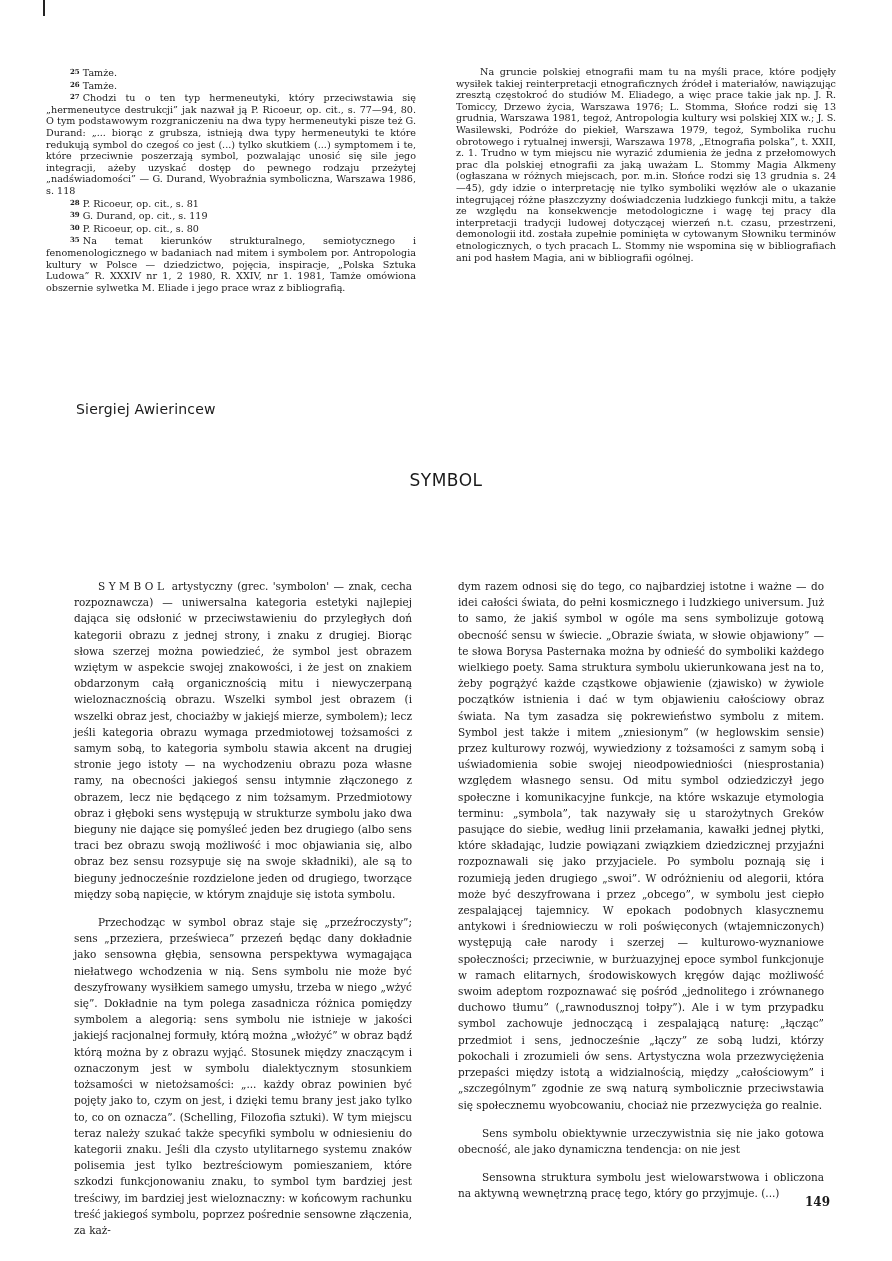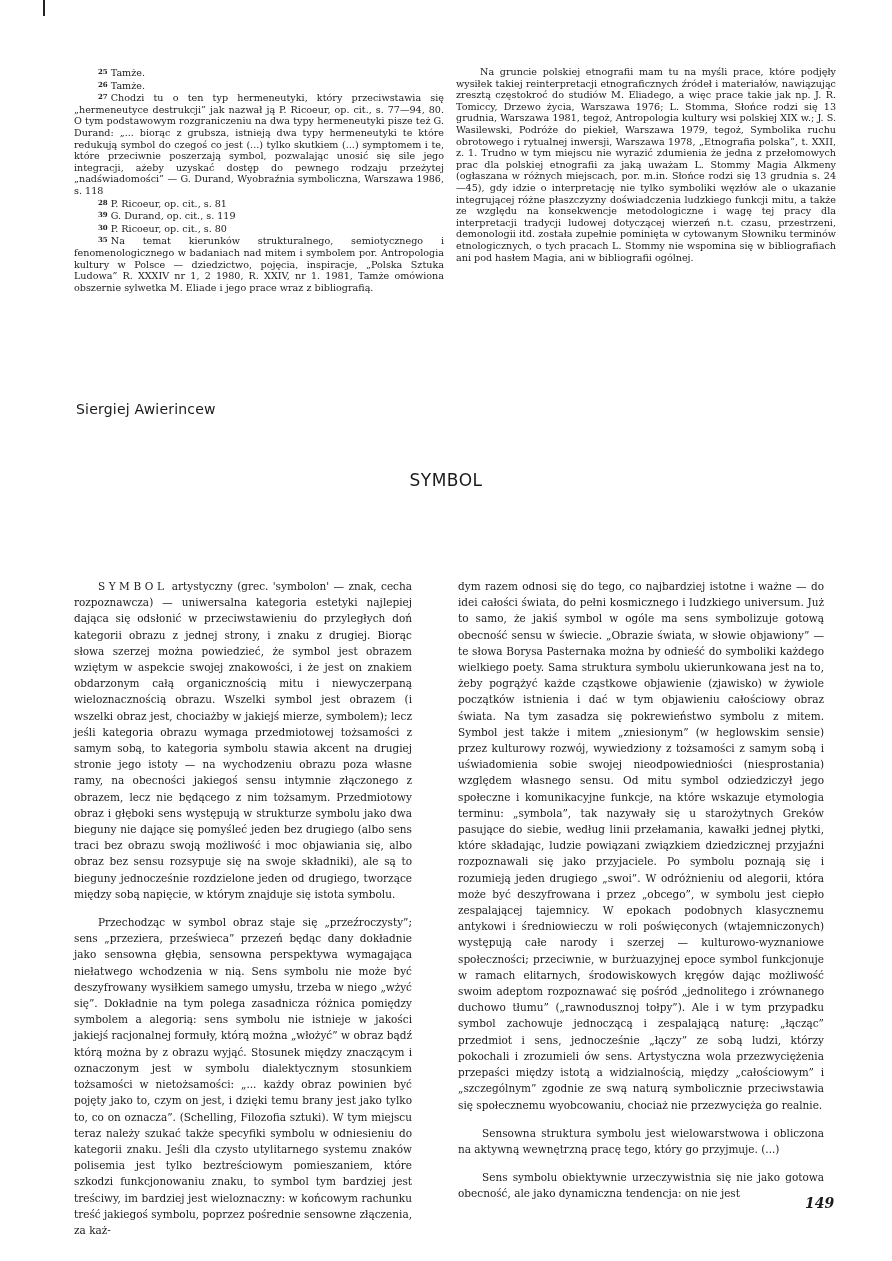--- a/index.html
+++ b/index.html
@@ -1,34 +1,34 @@
 <!DOCTYPE html>
 <html><head>
 <meta charset="utf-8">
 <style>
   html, body { margin: 0; padding: 0; background: #ffffff; }
   body { width: 892px; height: 1261px; position: relative; overflow: hidden; color: #1a1a1a;
          font-family: "DejaVu Serif", "Liberation Serif", serif; }
   .margin-mark { position: absolute; left: 43px; top: 0; width: 2px; height: 16px; background: #222; }
   .notes { position: absolute; top: 66px; font-size: 9.6px; line-height: 11.6px; text-align: justify; }
-  .notes.left { left: 74px; width: 370px; }
+  .notes.left { left: 46px; width: 370px; }
   .notes.right { left: 456px; width: 380px; }
   .notes p { margin: 0; text-indent: 24px; }
   .notes sup { font-size: 7px; font-weight: bold; vertical-align: 2px; margin-right: 3px; }
   .author { position: absolute; left: 76px; top: 401px; font-family: "DejaVu Sans", "Liberation Sans", sans-serif;
             font-size: 14px; letter-spacing: 0.2px; }
   .title { position: absolute; left: 0; width: 892px; top: 470px; text-align: center;
            font-family: "DejaVu Sans", "Liberation Sans", sans-serif; font-size: 17px; letter-spacing: 0.5px; }
   .col { position: absolute; top: 566px; font-size: 10.5px; line-height: 16.2px; text-align: justify; }
   .col.left { left: 62px; width: 362px; }
   .col.right { left: 446px; width: 390px; }
   .col p { margin: 12px; text-indent: 24px; }
   .col p.noindent { text-indent: 0; }
   .spaced { letter-spacing: 3.5px; }
-  .page-number { position: absolute; left: 805px; top: 1195px; font-size: 14px; font-weight: bold; font-style: italic; }
+  .page-number { position: absolute; left: 805px; top: 1195px; font-size: 12px; font-weight: bold; }
 </style>
 </head>
 <body>
 
 <div class="margin-mark"></div>
 
 <div class="notes left">
   <p><sup>25</sup><span>Tamże.</span></p>
   <p><sup>26</sup><span>Tamże.</span></p>
   <p><sup>27</sup><span>Chodzi tu o ten typ hermeneutyki, który przeciwstawia się „hermeneutyce destrukcji” jak nazwał ją P. Ricoeur, op. cit., s. 77—94, 80. O tym podstawowym rozgraniczeniu na dwa typy hermeneutyki pisze też G. Durand: „... biorąc z grubsza, istnieją dwa typy hermeneutyki te które redukują symbol do czegoś co jest (...) tylko skutkiem (...) symptomem i te, które przeciwnie poszerzają symbol, pozwalając unosić się sile jego integracji, ażeby uzyskać dostęp do pewnego rodzaju przeżytej „nadświadomości” — G. Durand, Wyobraźnia symboliczna, Warszawa 1986, s. 118</span></p>
@@ -45,17 +45,17 @@
 <div class="author">Siergiej Awierincew</div>
 <div class="title">SYMBOL</div>
 
 <div class="col left">
   <p><span class="spaced">SYMBOL</span> <span>artystyczny (grec. 'symbolon' — znak, cecha rozpoznawcza) — uniwersalna kategoria estetyki najlepiej dająca się odsłonić w przeciwstawieniu do przyległych doń kategorii obrazu z jednej strony, i znaku z drugiej. Biorąc słowa szerzej można powiedzieć, że symbol jest obrazem wziętym w aspekcie swojej znakowości, i że jest on znakiem obdarzonym całą organicznością mitu i niewyczerpaną wieloznacznością obrazu. Wszelki symbol jest obrazem (i wszelki obraz jest, chociażby w jakiejś mierze, symbolem); lecz jeśli kategoria obrazu wymaga przedmiotowej tożsamości z samym sobą, to kategoria symbolu stawia akcent na drugiej stronie jego istoty — na wychodzeniu obrazu poza własne ramy, na obecności jakiegoś sensu intymnie złączonego z obrazem, lecz nie będącego z nim tożsamym. Przedmiotowy obraz i głęboki sens występują w strukturze symbolu jako dwa bieguny nie dające się pomyśleć jeden bez drugiego (albo sens traci bez obrazu swoją możliwość i moc objawiania się, albo obraz bez sensu rozsypuje się na swoje składniki), ale są to bieguny jednocześnie rozdzielone jeden od drugiego, tworzące między sobą napięcie, w którym znajduje się istota symbolu.</span></p>
   <p>Przechodząc w symbol obraz staje się „przeźroczysty”; sens „przeziera, prześwieca” przezeń będąc dany dokładnie jako sensowna głębia, sensowna perspektywa wymagająca niełatwego wchodzenia w nią. Sens symbolu nie może być deszyfrowany wysiłkiem samego umysłu, trzeba w niego „wżyć się”. Dokładnie na tym polega zasadnicza różnica pomiędzy symbolem a alegorią: sens symbolu nie istnieje w jakości jakiejś racjonalnej formuły, którą można „włożyć” w obraz bądź którą można by z obrazu wyjąć. Stosunek między znaczącym i oznaczonym jest w symbolu dialektycznym stosunkiem tożsamości w nietożsamości: „... każdy obraz powinien być pojęty jako to, czym on jest, i dzięki temu brany jest jako tylko to, co on oznacza”. (Schelling, Filozofia sztuki). W tym miejscu teraz należy szukać także specyfiki symbolu w odniesieniu do kategorii znaku. Jeśli dla czysto utylitarnego systemu znaków polisemia jest tylko beztreściowym pomieszaniem, które szkodzi funkcjonowaniu znaku, to symbol tym bardziej jest treściwy, im bardziej jest wieloznaczny: w końcowym rachunku treść jakiegoś symbolu, poprzez pośrednie sensowne złączenia, za każ-</p>
 </div>
 
 <div class="col right">
   <p class="noindent">dym razem odnosi się do tego, co najbardziej istotne i ważne — do idei całości świata, do pełni kosmicznego i ludzkiego universum. Już to samo, że jakiś symbol w ogóle ma sens symbolizuje gotową obecność sensu w świecie. „Obrazie świata, w słowie objawiony” — te słowa Borysa Pasternaka można by odnieść do symboliki każdego wielkiego poety. Sama struktura symbolu ukierunkowana jest na to, żeby pogrążyć każde cząstkowe objawienie (zjawisko) w żywiole początków istnienia i dać w tym objawieniu całościowy obraz świata. Na tym zasadza się pokrewieństwo symbolu z mitem. Symbol jest także i mitem „zniesionym” (w heglowskim sensie) przez kulturowy rozwój, wywiedziony z tożsamości z samym sobą i uświadomienia sobie swojej nieodpowiedniości (niesprostania) względem własnego sensu. Od mitu symbol odziedziczył jego społeczne i komunikacyjne funkcje, na które wskazuje etymologia terminu: „symbola”, tak nazywały się u starożytnych Greków pasujące do siebie, według linii przełamania, kawałki jednej płytki, które składając, ludzie powiązani związkiem dziedzicznej przyjaźni rozpoznawali się jako przyjaciele. Po symbolu poznają się i rozumieją jeden drugiego „swoi”. W odróżnieniu od alegorii, która może być deszyfrowana i przez „obcego”, w symbolu jest ciepło zespalającej tajemnicy. W epokach podobnych klasycznemu antykowi i średniowieczu w roli poświęconych (wtajemniczonych) występują całe narody i szerzej — kulturowo-wyznaniowe społeczności; przeciwnie, w burżuazyjnej epoce symbol funkcjonuje w ramach elitarnych, środowiskowych kręgów dając możliwość swoim adeptom rozpoznawać się pośród „jednolitego i zrównanego duchowo tłumu” („rawnodusznoj tołpy”). Ale i w tym przypadku symbol zachowuje jednoczącą i zespalającą naturę: „łącząc” przedmiot i sens, jednocześnie „łączy” ze sobą ludzi, którzy pokochali i zrozumieli ów sens. Artystyczna wola przezwyciężenia przepaści między istotą a widzialnością, między „całościowym” i „szczególnym” zgodnie ze swą naturą symbolicznie przeciwstawia się społecznemu wyobcowaniu, chociaż nie przezwycięża go realnie.</p>
+  <p>Sens symbolu obiektywnie urzeczywistnia się nie jako gotowa obecność, ale jako dynamiczna tendencja: on nie jest</p>
   <p>Sensowna struktura symbolu jest wielowarstwowa i obliczona na aktywną wewnętrzną pracę tego, który go przyjmuje. (...)</p>
-  <p>Sens symbolu obiektywnie urzeczywistnia się nie jako gotowa obecność, ale jako dynamiczna tendencja: on nie jest</p>
 </div>
 
 <div class="page-number">149</div>
 
 </body></html>

